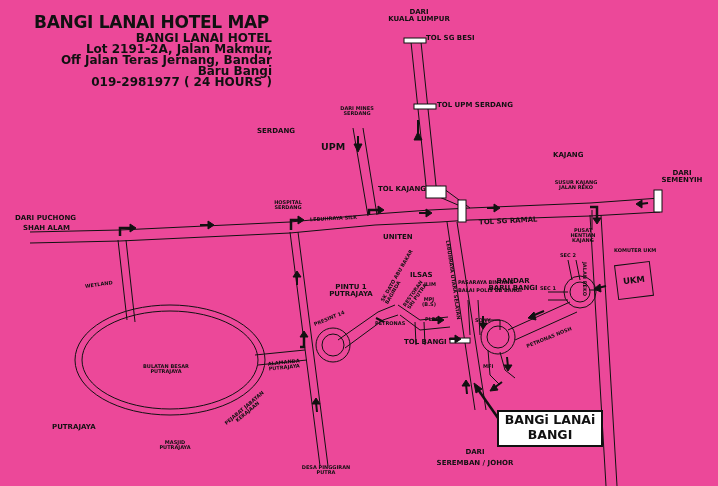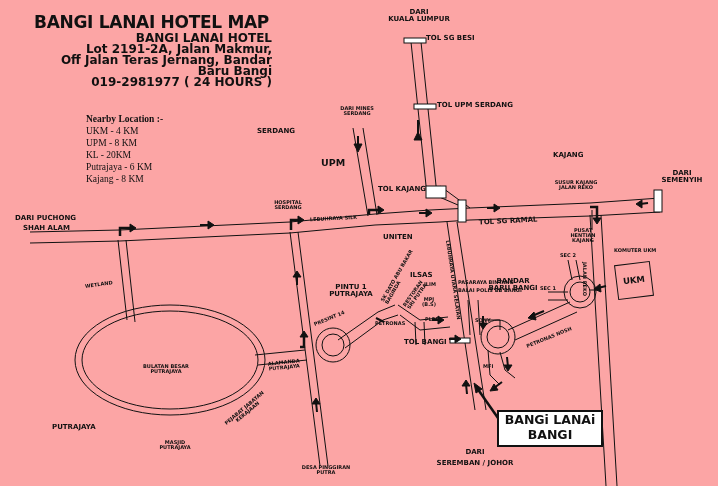--- a/index.html
+++ b/index.html
@@ -1,16 +1,16 @@
 <!DOCTYPE html>
 <html><head>
 <meta charset="utf-8">
 <style>
   html,body{margin:0;padding:0;background:#fff;}
-  #map{position:relative;width:718px;height:486px;overflow:hidden;background:#fca5a5;font-family:"DejaVu Sans","Liberation Sans",sans-serif;color:#111;}
+  #map{position:relative;width:718px;height:486px;overflow:hidden;background:#ec4899;font-family:"DejaVu Sans","Liberation Sans",sans-serif;color:#111;}
   svg{position:absolute;left:0;top:0;}
   .lbl{position:absolute;white-space:nowrap;font-weight:bold;color:#111;line-height:1;}
   .s5{font-size:5px;}
   .s7{font-size:7px;}
   .s9{font-size:9.5px;}
   .center{text-align:center;}
   .title{position:absolute;left:34px;top:12px;font-size:17px;font-weight:bold;letter-spacing:-0.3px;}
   .addr{position:absolute;left:40px;top:33px;width:232px;text-align:right;font-size:12px;font-weight:bold;line-height:11px;}
   .nearby{position:absolute;left:86px;top:113px;font-family:"Liberation Serif","DejaVu Serif",serif;font-size:9.5px;line-height:12px;color:#111;}
   .nearby .h{font-weight:bold;}
@@ -155,41 +155,33 @@
   </svg>
 
   <div class="title">BANGI LANAI HOTEL MAP</div>
   <div class="addr">
     <div>BANGI LANAI HOTEL</div>
     <div>Lot 2191-2A, Jalan Makmur,</div>
     <div>Off Jalan Teras Jernang, Bandar Baru Bangi</div>
     <div>019-2981977 ( 24 HOURS )</div>
   </div>
 
-  <div class="nearby">
-    <div class="h">Nearby Location :-</div>
-    <div>UKM - 4 KM</div>
-    <div>UPM - 8 KM</div>
-    <div>KL - 20KM</div>
-    <div>Putrajaya - 6 KM</div>
-    <div>Kajang - 8 KM</div>
-  </div>
 
   <div class="lbl s7 center" style="left:394px;top:9px;width:50px;">
     <div>DARI</div>
     <div style="margin-left:-20px;width:90px;">KUALA LUMPUR</div>
   </div>
   <div class="lbl s7" style="left:426px;top:35px;">TOL SG BESI</div>
   <div class="lbl s7" style="left:437px;top:102px;">TOL UPM SERDANG</div>
   <div class="lbl s5 center" style="left:332px;top:106px;width:50px;">
     <div>DARI MINES</div>
     <div>SERDANG</div>
   </div>
   <div class="lbl s7" style="left:257px;top:128px;">SERDANG</div>
-  <div class="lbl s9" style="left:321px;top:158px;">UPM</div>
+  <div class="lbl s9" style="left:321px;top:142px;">UPM</div>
   <div class="lbl s7" style="left:553px;top:152px;">KAJANG</div>
   <div class="lbl s7 center" style="left:657px;top:170px;width:50px;">
     <div>DARI</div>
     <div>SEMENYIH</div>
   </div>
   <div class="lbl s5 center" style="left:550px;top:180px;width:52px;">
     <div>SUSUR KAJANG</div>
     <div>JALAN REKO</div>
   </div>
   <div class="lbl s7" style="left:378px;top:186px;">TOL KAJANG</div>

